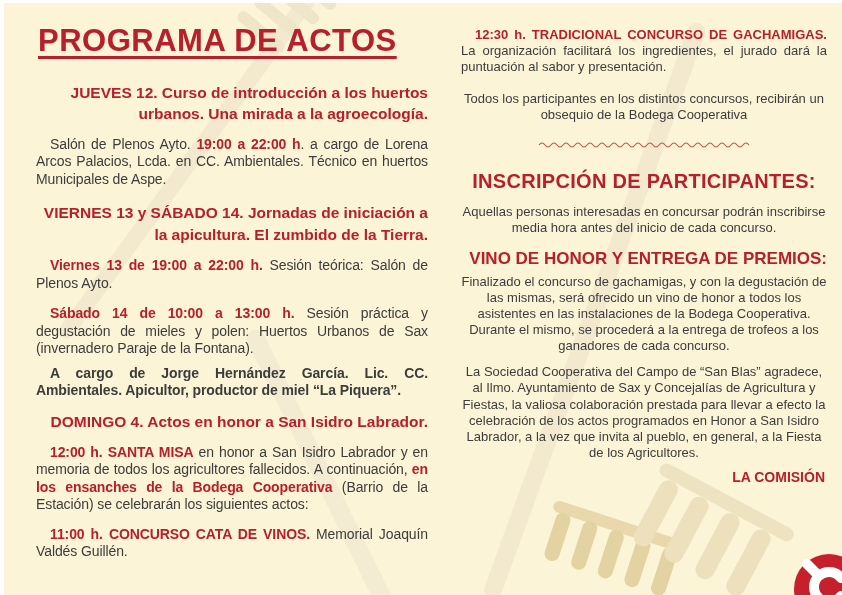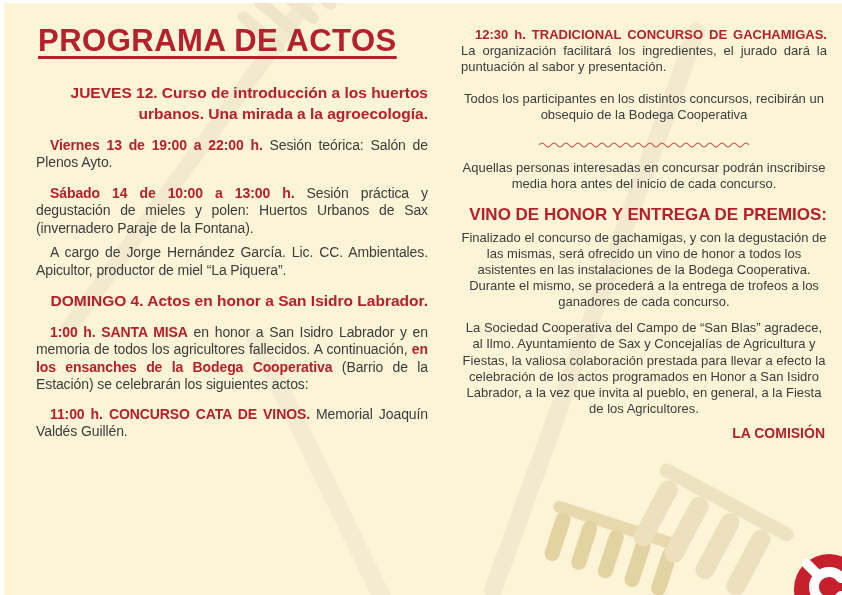--- a/index.html
+++ b/index.html
@@ -36,21 +36,21 @@
   .hl1{margin-top:23px;}
   .hl2{margin-top:14px;}
   .hl3{margin-top:11px;}
   .body-l{
     font-size:14px;line-height:1.25;letter-spacing:-0.1px;
     text-align:justify;text-indent:14px;margin:0;
   }
   .pl1{margin-top:11px;}
   .pl2{margin-top:12px;}
   .pl3{margin-top:13px;}
-  .pl4{margin-top:7px;}
+  .pl4{margin-top:7px;font-weight:bold;}
   .pl5{margin-top:12px;}
   .pl6{margin-top:12px;}
 
   .red{color:var(--accent_red,#b6202a);font-weight:bold;}
 
   .body-r{font-size:13px;line-height:1.24;margin:0;}
   .pr1{margin-top:24px;text-align:justify;text-indent:14px;}
   .pr2{margin-top:16px;text-align:center;}
   .divider{display:block;margin:17px auto 0 auto;}
   .h-insc{
@@ -108,44 +108,47 @@
       <rect x="70" y="8" width="19" height="72" rx="9" fill="#ece0bd"></rect>
       <rect x="105" y="8" width="19" height="72" rx="9" fill="#ece0bd"></rect>
     </g>
   </svg>
 
   <div class="col col-left">
     <div class="title">PROGRAMA DE ACTOS</div>
 
     <p class="h-red hl1">JUEVES 12. Curso de introducción a los huertos urbanos. Una mirada a la agroecología.</p>
 
+    <p class="body-l pl1"><span>Salón de Plenos Ayto. </span><span class="red">19:00 a 22:00 h</span><span>. a cargo de Lorena Arcos Palacios, Lcda. en CC. Ambientales. Técnico en huertos Municipales de Aspe.</span></p>
 
+    <p class="h-red hl2">VIERNES 13 y SÁBADO 14. Jornadas de iniciación a la apicultura. El zumbido de la Tierra.</p>
 
     <p class="body-l pl2"><span class="red">Viernes 13 de 19:00 a 22:00 h.</span><span> Sesión teórica: Salón de Plenos Ayto.</span></p>
 
     <p class="body-l pl3"><span class="red">Sábado 14 de 10:00 a 13:00 h.</span><span> Sesión práctica y degustación de mieles y polen: Huertos Urbanos de Sax (invernadero Paraje de la Fontana).</span></p>
 
     <p class="body-l pl4">A cargo de Jorge Hernández García. Lic. CC. Ambientales. Apicultor, productor de miel “La Piquera”.</p>
 
     <p class="h-red hl3">DOMINGO 4. Actos en honor a San Isidro Labrador.</p>
 
-    <p class="body-l pl5"><span class="red">1:00 h. SANTA MISA</span><span> en honor a San Isidro Labrador y en memoria de todos los agricultores fallecidos. A continuación, </span><span class="red">en los ensanches de la Bodega Cooperativa</span><span> (Barrio de la Estación) se celebrarán los siguientes actos:</span></p>
+    <p class="body-l pl5"><span class="red">12:00 h. SANTA MISA</span><span> en honor a San Isidro Labrador y en memoria de todos los agricultores fallecidos. A continuación, </span><span class="red">en los ensanches de la Bodega Cooperativa</span><span> (Barrio de la Estación) se celebrarán los siguientes actos:</span></p>
 
     <p class="body-l pl6"><span class="red">11:00 h. CONCURSO CATA DE VINOS.</span><span> Memorial Joaquín Valdés Guillén.</span></p>
   </div>
 
   <div class="col col-right">
     <p class="body-r pr1"><span class="red">12:30 h. TRADICIONAL CONCURSO DE GACHAMIGAS.</span><span> La organización facilitará los ingredientes, el jurado dará la puntuación al sabor y presentación.</span></p>
 
     <p class="body-r pr2">Todos los participantes en los distintos concursos, recibirán un obsequio de la Bodega Cooperativa</p>
 
     <svg class="divider" width="212" height="8" viewBox="0 0 212 8" aria-hidden="true">
       <path d="M1 4 q3 -4 6 0 t6 0 t6 0 t6 0 t6 0 t6 0 t6 0 t6 0 t6 0 t6 0 t6 0 t6 0 t6 0 t6 0 t6 0 t6 0 t6 0 t6 0 t6 0 t6 0 t6 0 t6 0 t6 0 t6 0 t6 0 t6 0 t6 0 t6 0 t6 0 t6 0 t6 0 t6 0 t6 0 t6 0 t6 0" fill="none" stroke="#c0392f" stroke-width="1.1" opacity="0.85"></path>
     </svg>
 
+    <p class="h-insc">INSCRIPCIÓN DE PARTICIPANTES:</p>
 
     <p class="body-r pr3">Aquellas personas interesadas en concursar podrán inscribirse media hora antes del inicio de cada concurso.</p>
 
     <p class="h-vino">VINO DE HONOR Y ENTREGA DE PREMIOS:</p>
 
     <p class="body-r pr4">Finalizado el concurso de gachamigas, y con la degustación de las mismas, será ofrecido un vino de honor a todos los asistentes en las instalaciones de la Bodega Cooperativa. Durante el mismo, se procederá a la entrega de trofeos a los ganadores de cada concurso.</p>
 
 
     <p class="body-r pr6">La Sociedad Cooperativa del Campo de “San Blas” agradece, al Ilmo. Ayuntamiento de Sax y Concejalías de Agricultura y Fiestas, la valiosa colaboración prestada para llevar a efecto la celebración de los actos programados en Honor a San Isidro Labrador, a la vez que invita al pueblo, en general, a la Fiesta de los Agricultores.</p>
 

